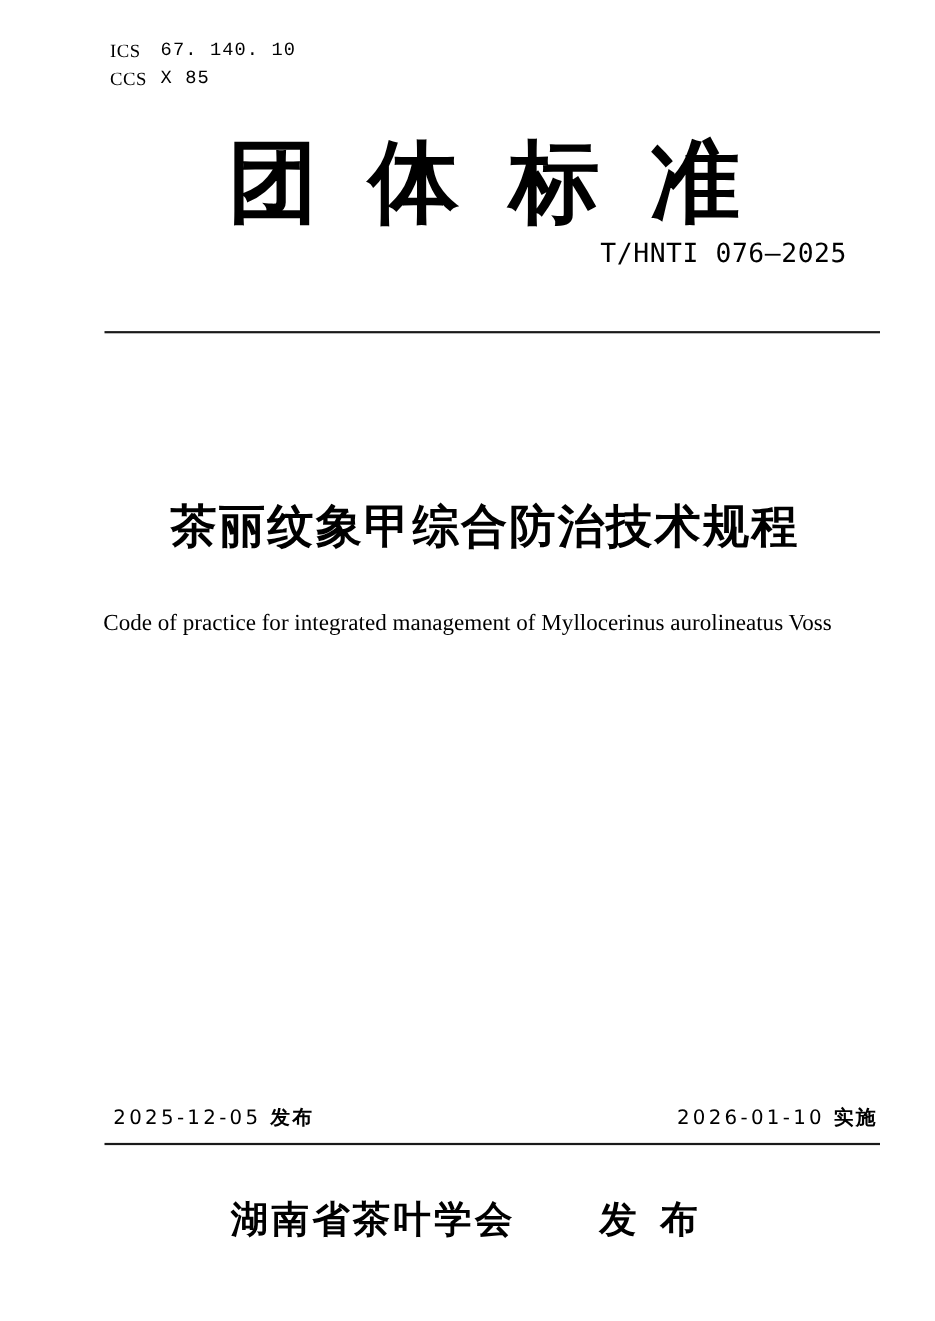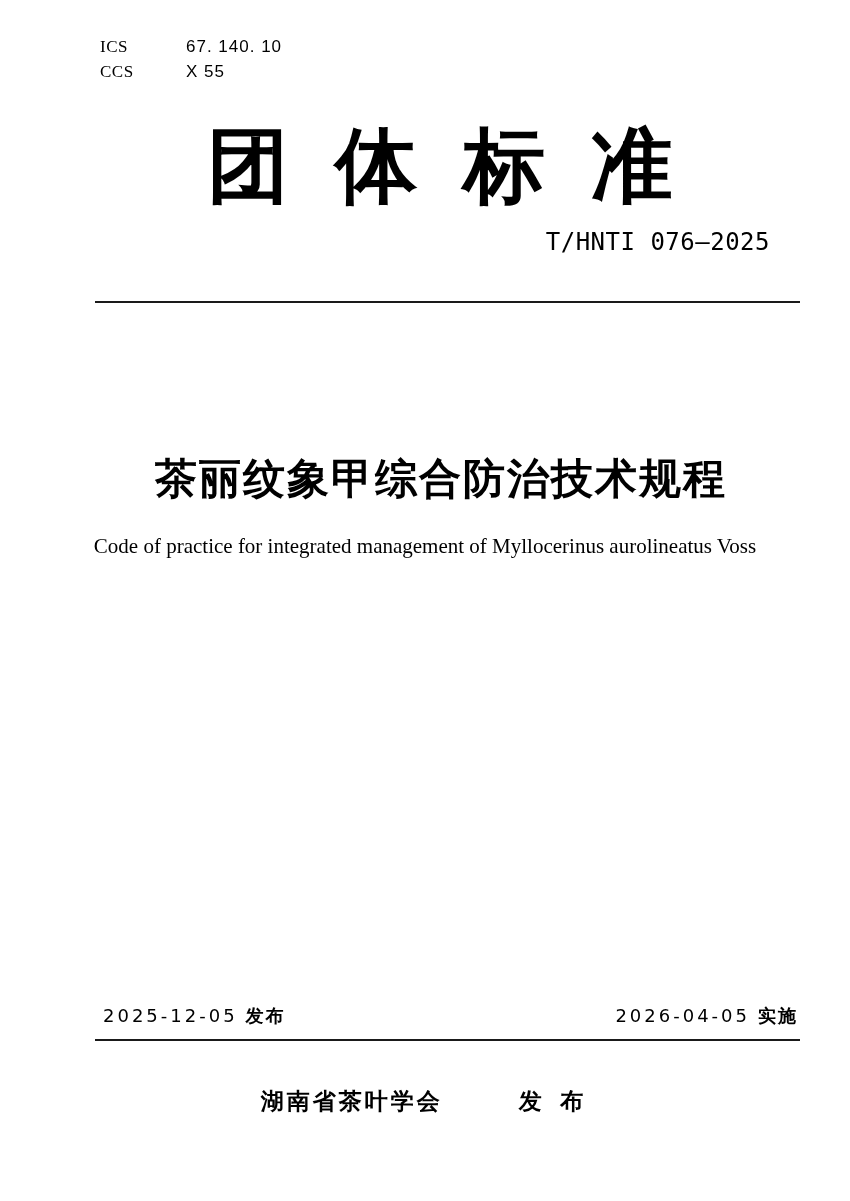--- a/index.html
+++ b/index.html
@@ -26,23 +26,22 @@
     line-height: 25px;
     letter-spacing: 0.5px;
   }
   .codes .row { display: flex; align-items: flex-end; }
   .codes .code-label {
     font-family: "Liberation Serif", serif;
     width: 46px;
     display: inline-block;
   }
   .codes .code-value {
-    font-family: Liberation Sans, sans-serif;
+    font-family: Liberation Mono, monospace;
     letter-spacing: 1px;
-    margin-left: 40px;
   }
 
   
   .standard-type {
     position: absolute;
     top: 112px;
     left: 0;
     width: 100%;
     text-align: center;
     font-size: 82px;
@@ -50,21 +49,21 @@
     letter-spacing: 0.56em;
     text-indent: 0.56em;
     white-space: nowrap;
     font-family: "Liberation Sans", "DejaVu Sans", sans-serif;
     margin-left: 15px;
   }
 
   
   .standard-number {
     position: absolute;
-    top: 228px;
+    top: 216px;
     right: 80px;
     font-size: 24px;
     font-family: "DejaVu Sans Mono", "Liberation Mono", monospace;
     letter-spacing: 0.5px;
     white-space: nowrap;
   }
 
   .rule {
     position: absolute;
     left: 95px;
@@ -83,21 +82,21 @@
     width: 100%;
     text-align: center;
     font-size: 42px;
     font-weight: bold;
     letter-spacing: 2px;
     white-space: nowrap;
     font-family: "Liberation Sans", "DejaVu Sans", sans-serif;
   }
   .title-en {
     position: absolute;
-    top: 534px;
+    top: 554px;
     left: 0;
     width: 100%;
     text-align: center;
     font-size: 21px;
     font-family: "Liberation Serif", serif;
     white-space: nowrap;
   }
 
   
   .dates-row {
@@ -124,59 +123,59 @@
 
   
   .publisher-row {
     position: absolute;
     top: 1086px;
     left: 0;
     width: 100%;
     display: flex;
     justify-content: center;
     align-items: baseline;
-    font-size: 23px;
+    font-size: 34px;
     font-weight: bold;
   }
   .publisher-name { letter-spacing: 3px; }
   .publisher-label { margin-left: 76px; letter-spacing: 6px; }
 </style>
 </head>
 <body>
 
 <div class="page">
 
   <div class="codes">
     <div class="row">
       <span class="code-label">ICS</span>
       <span class="code-value">67. 140. 10</span>
     </div>
     <div class="row">
       <span class="code-label">CCS</span>
-      <span class="code-value">X 55</span>
+      <span class="code-value">X 85</span>
     </div>
   </div>
 
   <div class="standard-type">团体标准</div>
 
   <div class="standard-number">T/HNTI 076—2025</div>
 
   <div class="rule rule-top"></div>
 
   <div class="title-cn">茶丽纹象甲综合防治技术规程</div>
 
   <div class="title-en">Code of practice for integrated management of Myllocerinus aurolineatus Voss</div>
 
   <div class="dates-row">
     <div class="date-item">
       <span class="date-value">2025-12-05</span>
       <span class="date-label">发布</span>
     </div>
     <div class="date-item">
-      <span class="date-value">2026-04-05</span>
+      <span class="date-value">2026-01-10</span>
       <span class="date-label">实施</span>
     </div>
   </div>
 
   <div class="rule rule-bottom"></div>
 
   <div class="publisher-row">
     <span class="publisher-name">湖南省茶叶学会</span>
     <span class="publisher-label">发  布</span>
   </div>

